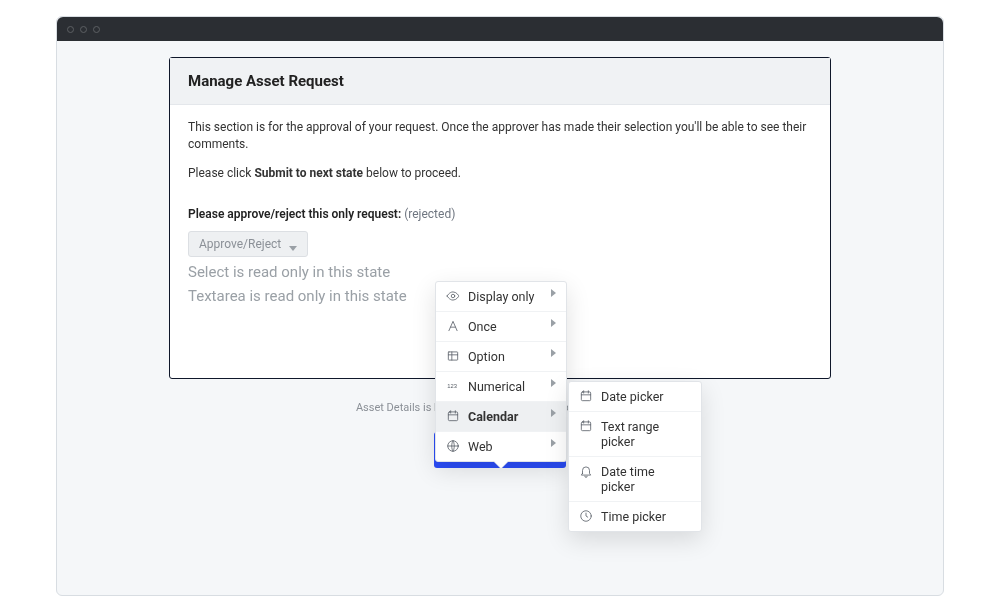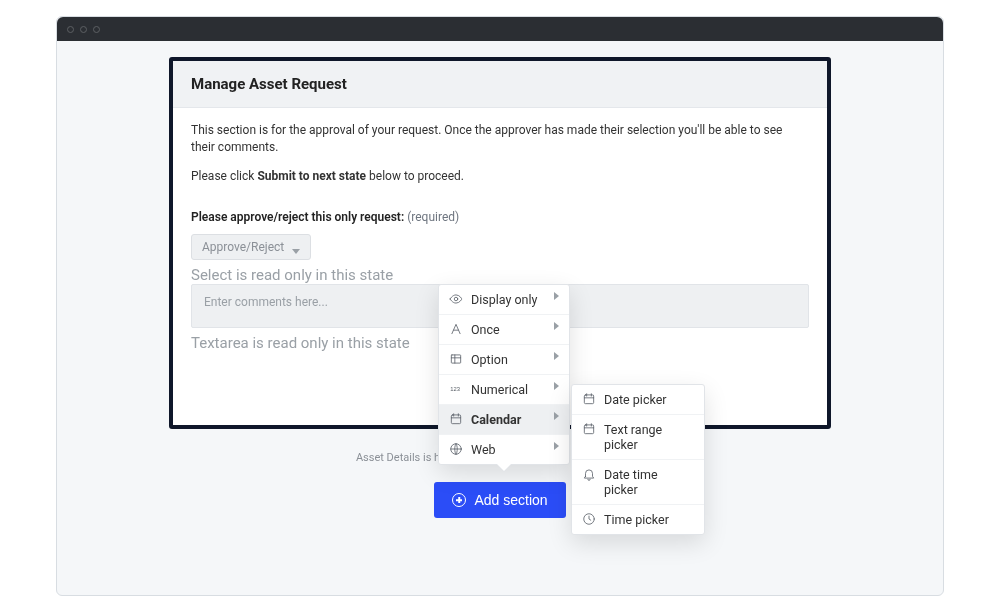--- a/index.html
+++ b/index.html
@@ -9,21 +9,21 @@
     background: #f5f7f9; border: 1px solid #d8dde2; border-radius: 6px; overflow: visible;
     box-shadow: 0 0 0 rgba(0,0,0,0);
   }
   .titlebar {
     height: 24px; background: #2b2e33; border-top-left-radius: 6px; border-top-right-radius: 6px;
     display: flex; align-items: center; padding-left: 10px; gap: 6px;
   }
   .tl-dot { width: 7px; height: 7px; border-radius: 50%; border: 1px solid #5c5f63; }
   .content-wrap { position: relative; padding: 16px 112px 24px 112px; }
   .panel {
-    background: #fff; border: 4px solid #0f172a; border-radius: 3px; overflow: visible;
+    background: #fff; border: 1px solid #0f172a; border-radius: 3px; overflow: visible;
   }
   .panel-header {
     background: #f0f2f4; padding: 14px 18px; border-bottom: 1px solid #e4e7eb;
   }
   .panel-title { font-size: 15px; font-weight: 700; color: #222; }
   .panel-body { padding: 14px 18px 22px 18px; position: relative; }
   .intro { font-size: 12px; color: #333; margin-bottom: 12px; line-height: 1.4; }
   .label-row { font-size: 12px; color: #222; font-weight: 600; margin-top: 26px; margin-bottom: 10px; }
   .req { color: #6f7680; font-weight: 400; }
   .select-ro {
@@ -109,31 +109,28 @@
       </div>
       <div class="panel-body">
 
         <p class="intro">This section is for the approval of your request. Once the approver has made their selection you'll be able to see their comments.</p>
         <p class="intro">
           <span>Please click </span><b>Submit to next state</b><span> below to proceed.</span>
         </p>
 
         <div class="label-row">
           <span>Please approve/reject this only request:</span>
-          <span class="req">(required)</span>
+          <span class="req">(rejected)</span>
         </div>
         <div class="select-ro">
           <span>Approve/Reject</span>
           <span class="caret-down"></span>
         </div>
         <div class="hint">Select is read only in this state</div>
 
-        <div class="textarea-ro">
-          <span>Enter comments here...</span>
-        </div>
         <div class="hint">Textarea is read only in this state</div>
 
         
         <div class="menu main">
 
         <div class="menu-item">
               <span class="mi-ico">
                 <svg width="14" height="14" viewBox="0 0 24 24">
                   <path stroke="currentColor" fill="none" stroke-width="1.4" stroke-linecap="round" stroke-linejoin="round" d="M2 12s3.5-7 10-7 10 7 10 7-3.5 7-10 7S2 12 2 12z"></path>
                   <circle stroke="currentColor" fill="none" stroke-width="1.4" stroke-linecap="round" stroke-linejoin="round" cx="12" cy="12" r="3"></circle>

